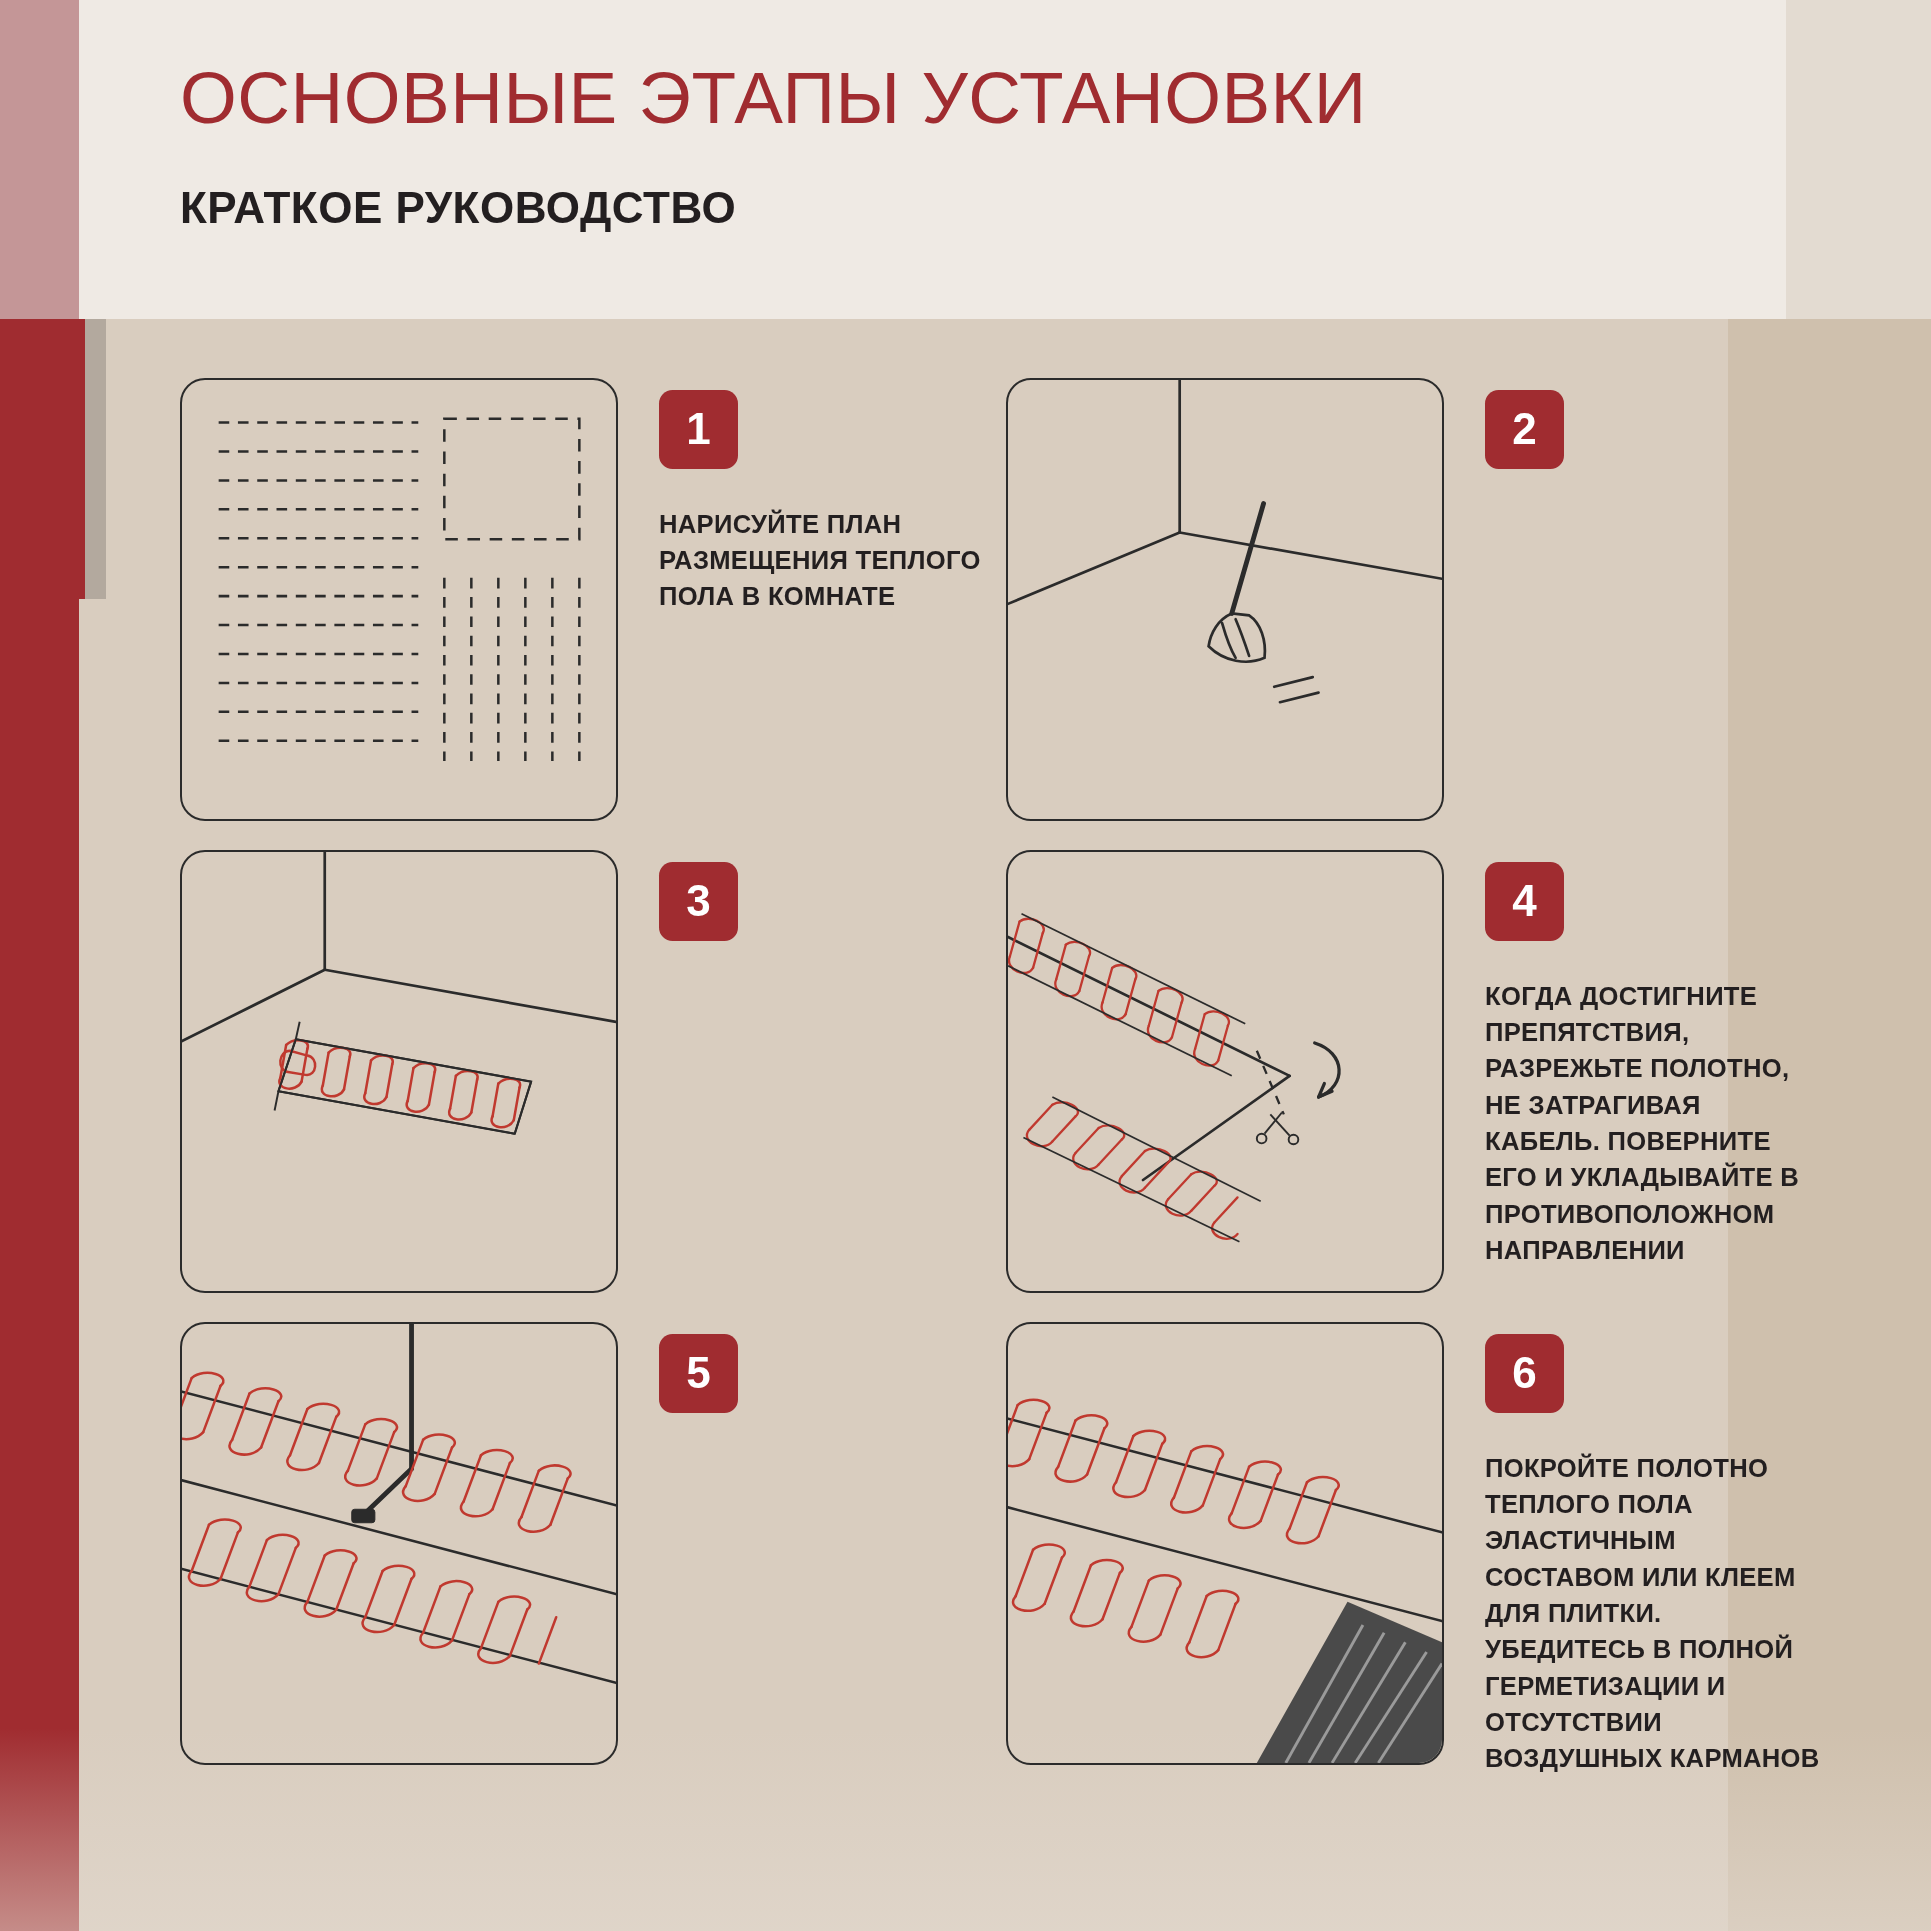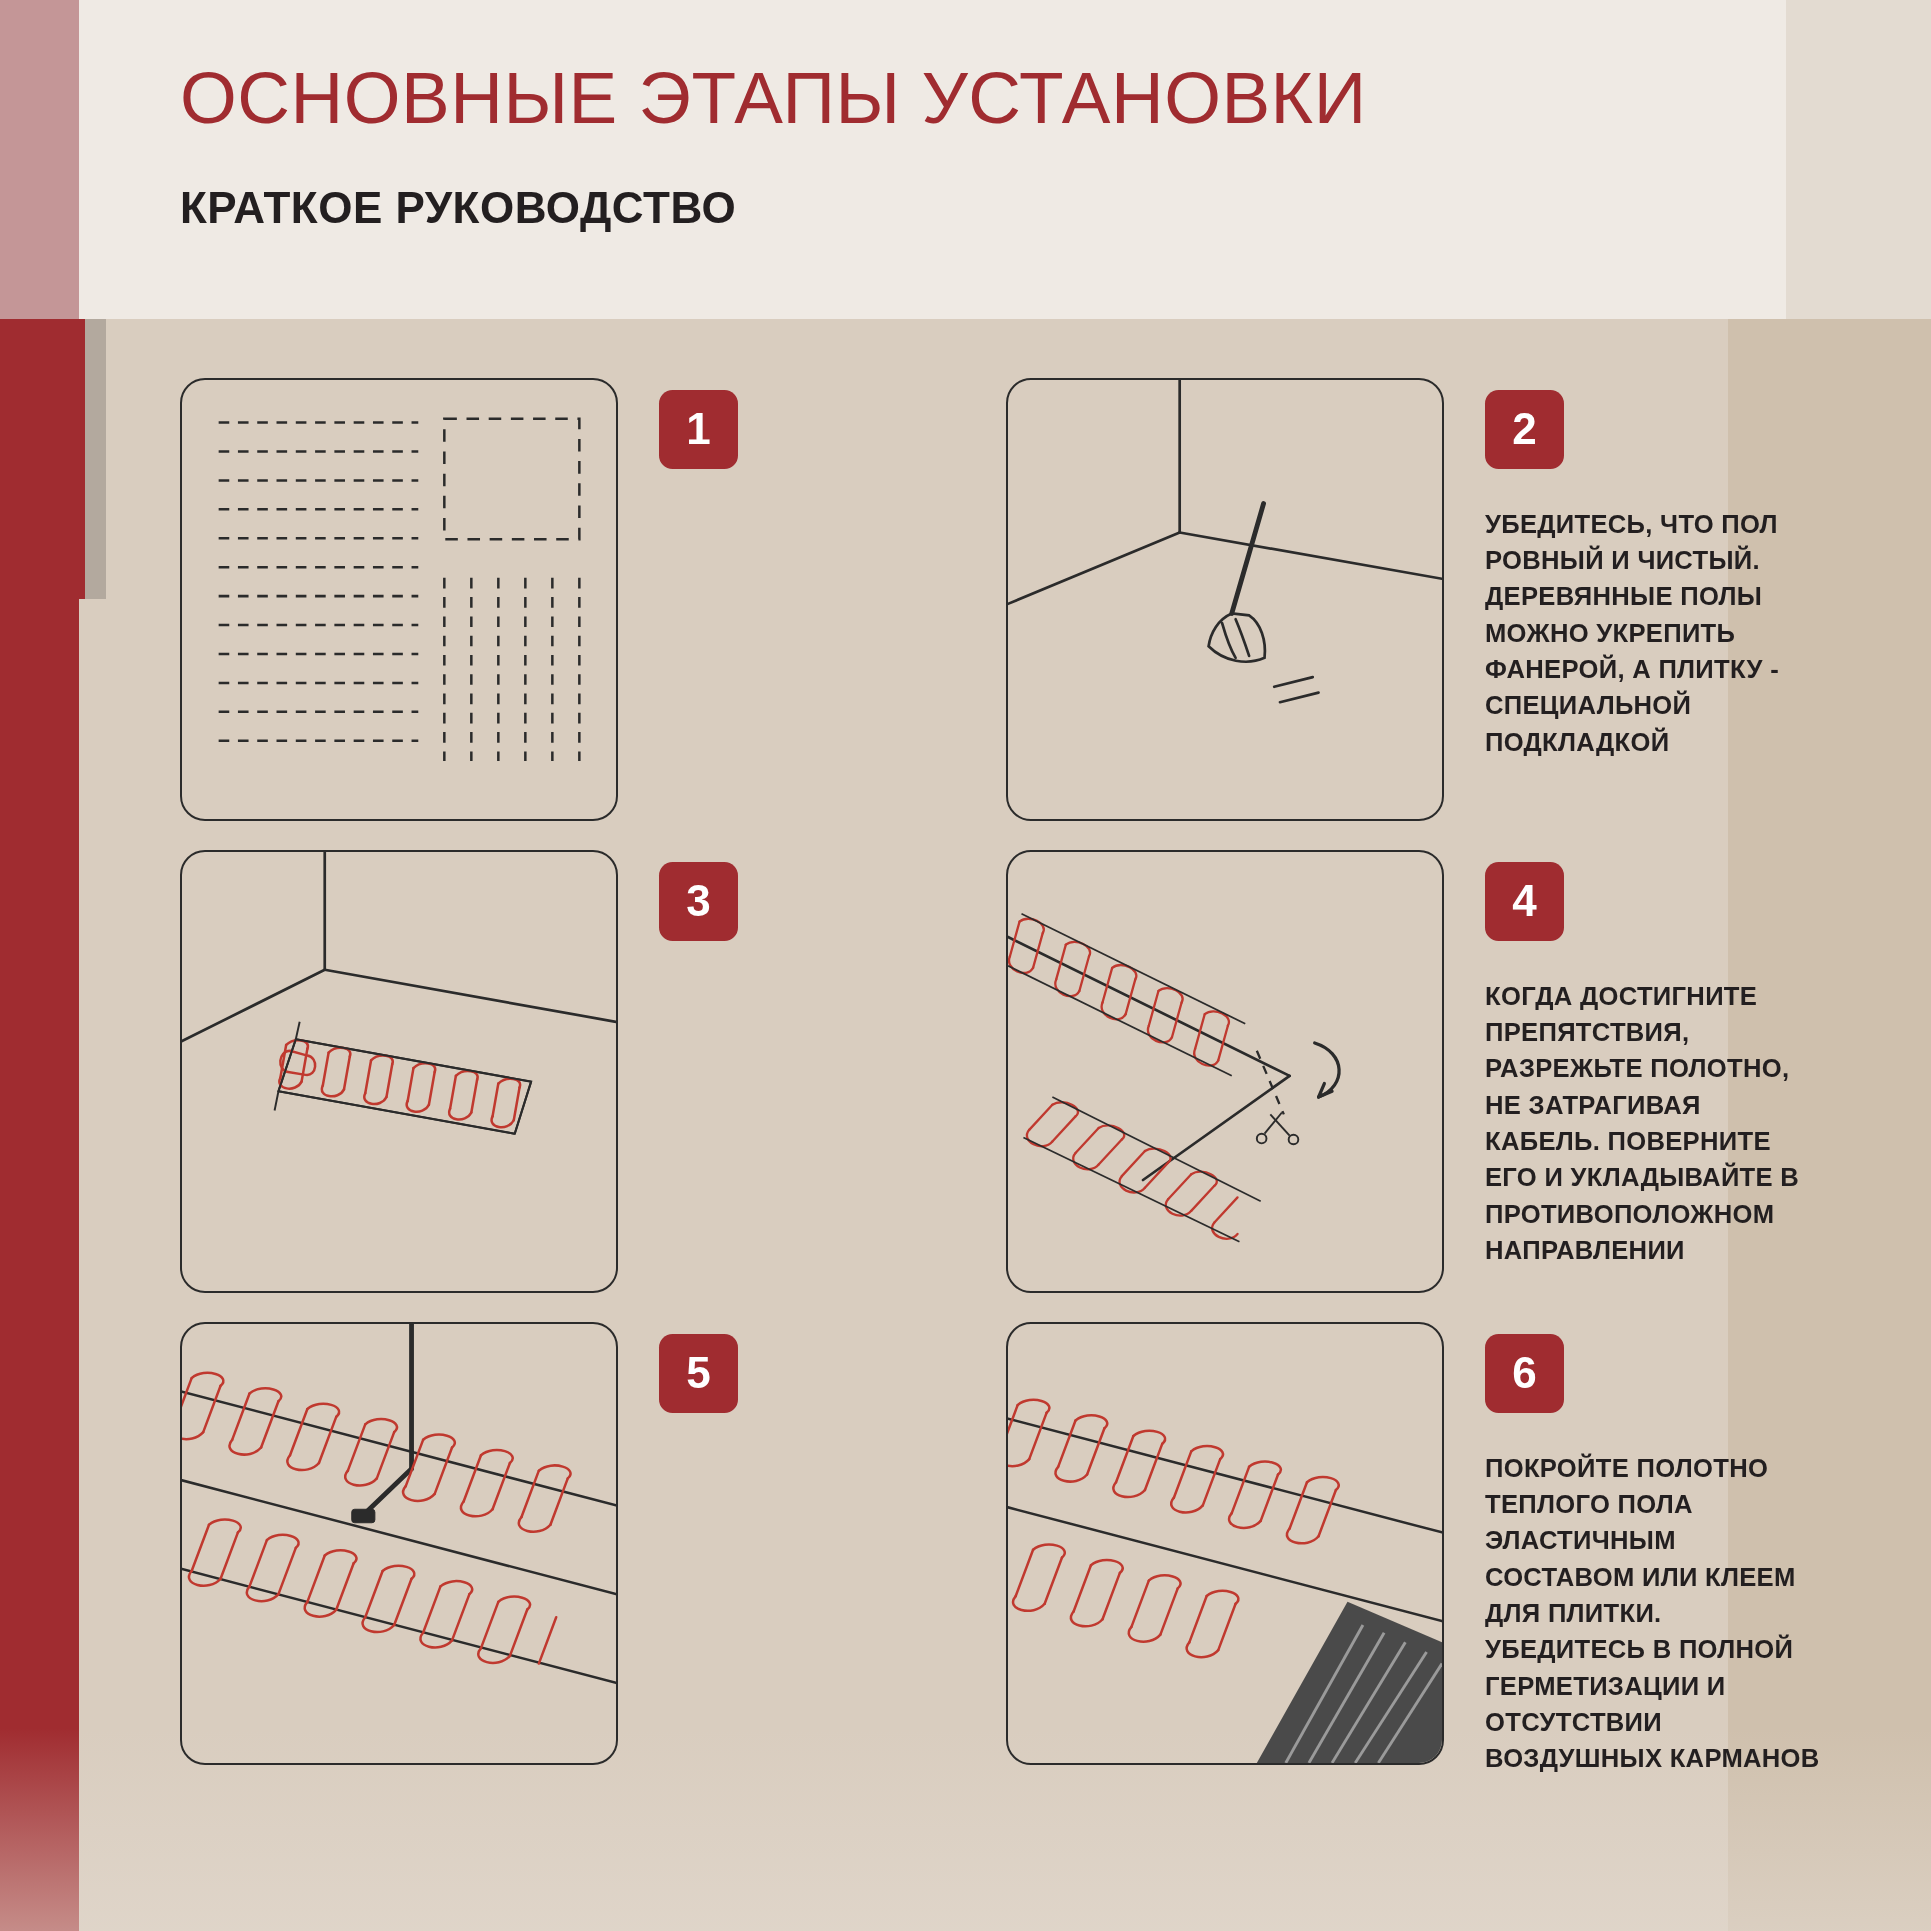--- a/index.html
+++ b/index.html
@@ -190,20 +190,21 @@
               <line x1="328" y1="205" x2="328" y2="395"></line>
               <line x1="356" y1="205" x2="356" y2="395"></line>
               <line x1="384" y1="205" x2="384" y2="395"></line>
               <line x1="412" y1="205" x2="412" y2="395"></line>
             </g>
           </g>
         </svg>
       </div>
       <div class="step-text">
         <div class="badge">1</div>
+        <div class="caption">НАРИСУЙТЕ ПЛАН РАЗМЕЩЕНИЯ ТЕПЛОГО ПОЛА В КОМНАТЕ</div>
       </div>
     </div>
 
     <div class="step step-col-right">
       <div class="illus">
         <svg width="434" height="439" viewBox="0 0 450 455" xmlns="http://www.w3.org/2000/svg">
           <g stroke="#2b2b2b" stroke-width="2.8" fill="none" stroke-linecap="round">
 
             <line x1="178" y1="0" x2="178" y2="158"></line>
             <line x1="0" y1="232" x2="178" y2="158"></line>
@@ -215,21 +216,20 @@
             <path d="M222 252 C 226 266 230 278 236 288"></path>
             <path d="M236 248 C 242 262 246 274 250 286"></path>
 
             <line x1="276" y1="318" x2="316" y2="308"></line>
             <line x1="282" y1="334" x2="322" y2="324"></line>
           </g>
         </svg>
       </div>
       <div class="step-text">
         <div class="badge">2</div>
-        <div class="caption">УБЕДИТЕСЬ, ЧТО ПОЛ РОВНЫЙ И ЧИСТЫЙ. ДЕРЕВЯННЫЕ ПОЛЫ МОЖНО УКРЕПИТЬ ФАНЕРОЙ, А ПЛИТКУ - СПЕЦИАЛЬНОЙ ПОДКЛАДКОЙ</div>
       </div>
     </div>
 
   </div>
 
   <div class="step-row">
 
     <div class="step step-col-left">
       <div class="illus">
         <svg width="434" height="439" viewBox="0 0 450 455" xmlns="http://www.w3.org/2000/svg">

